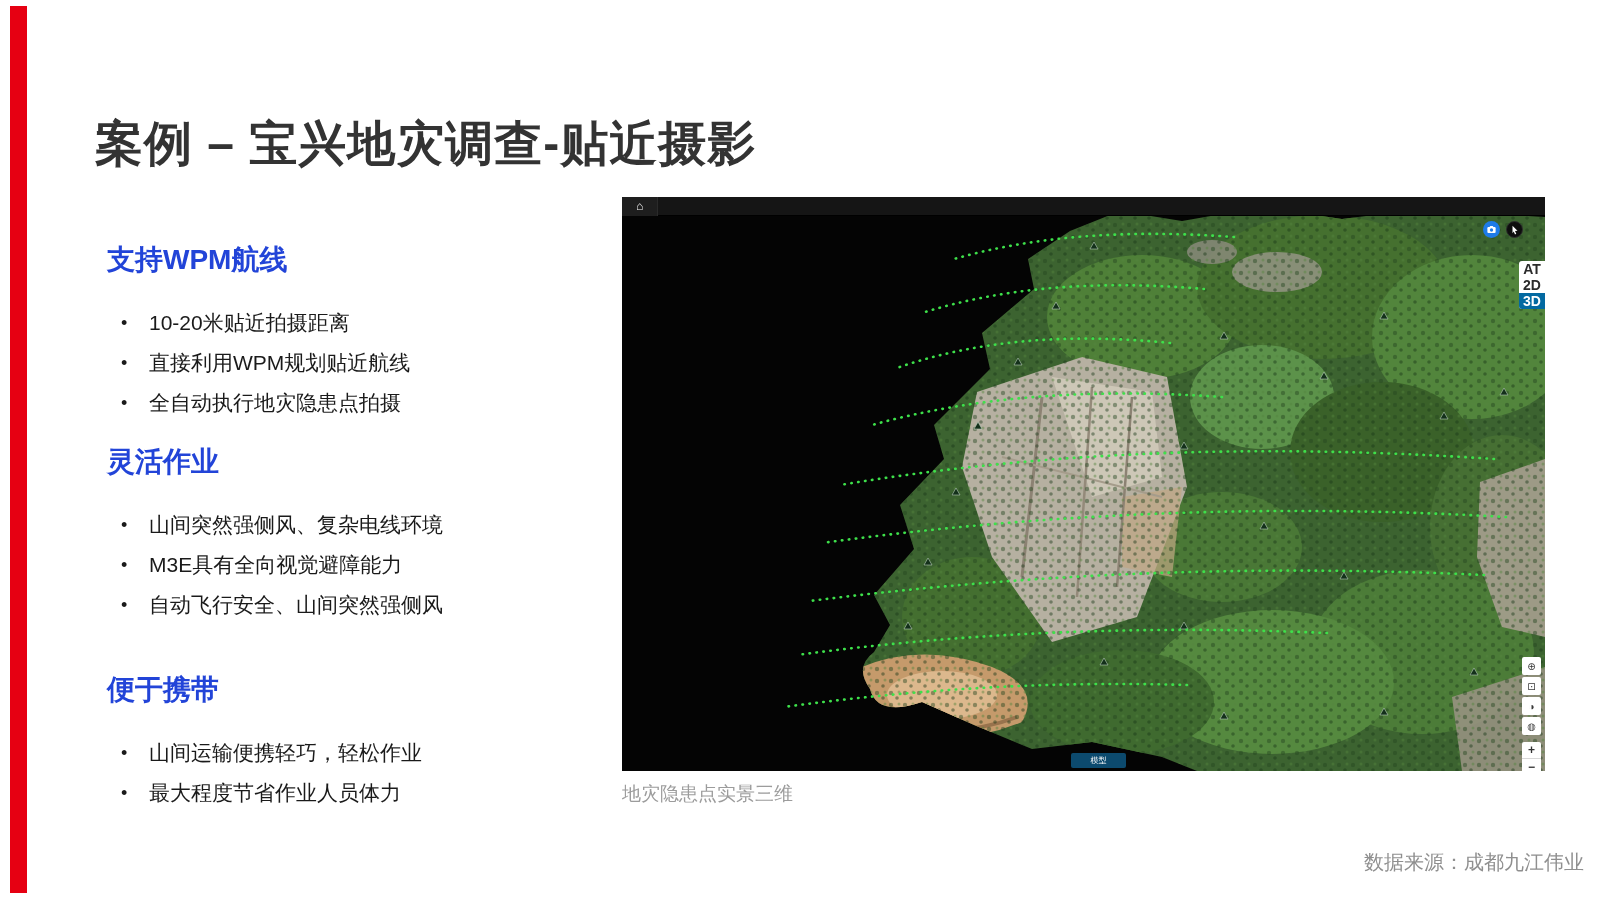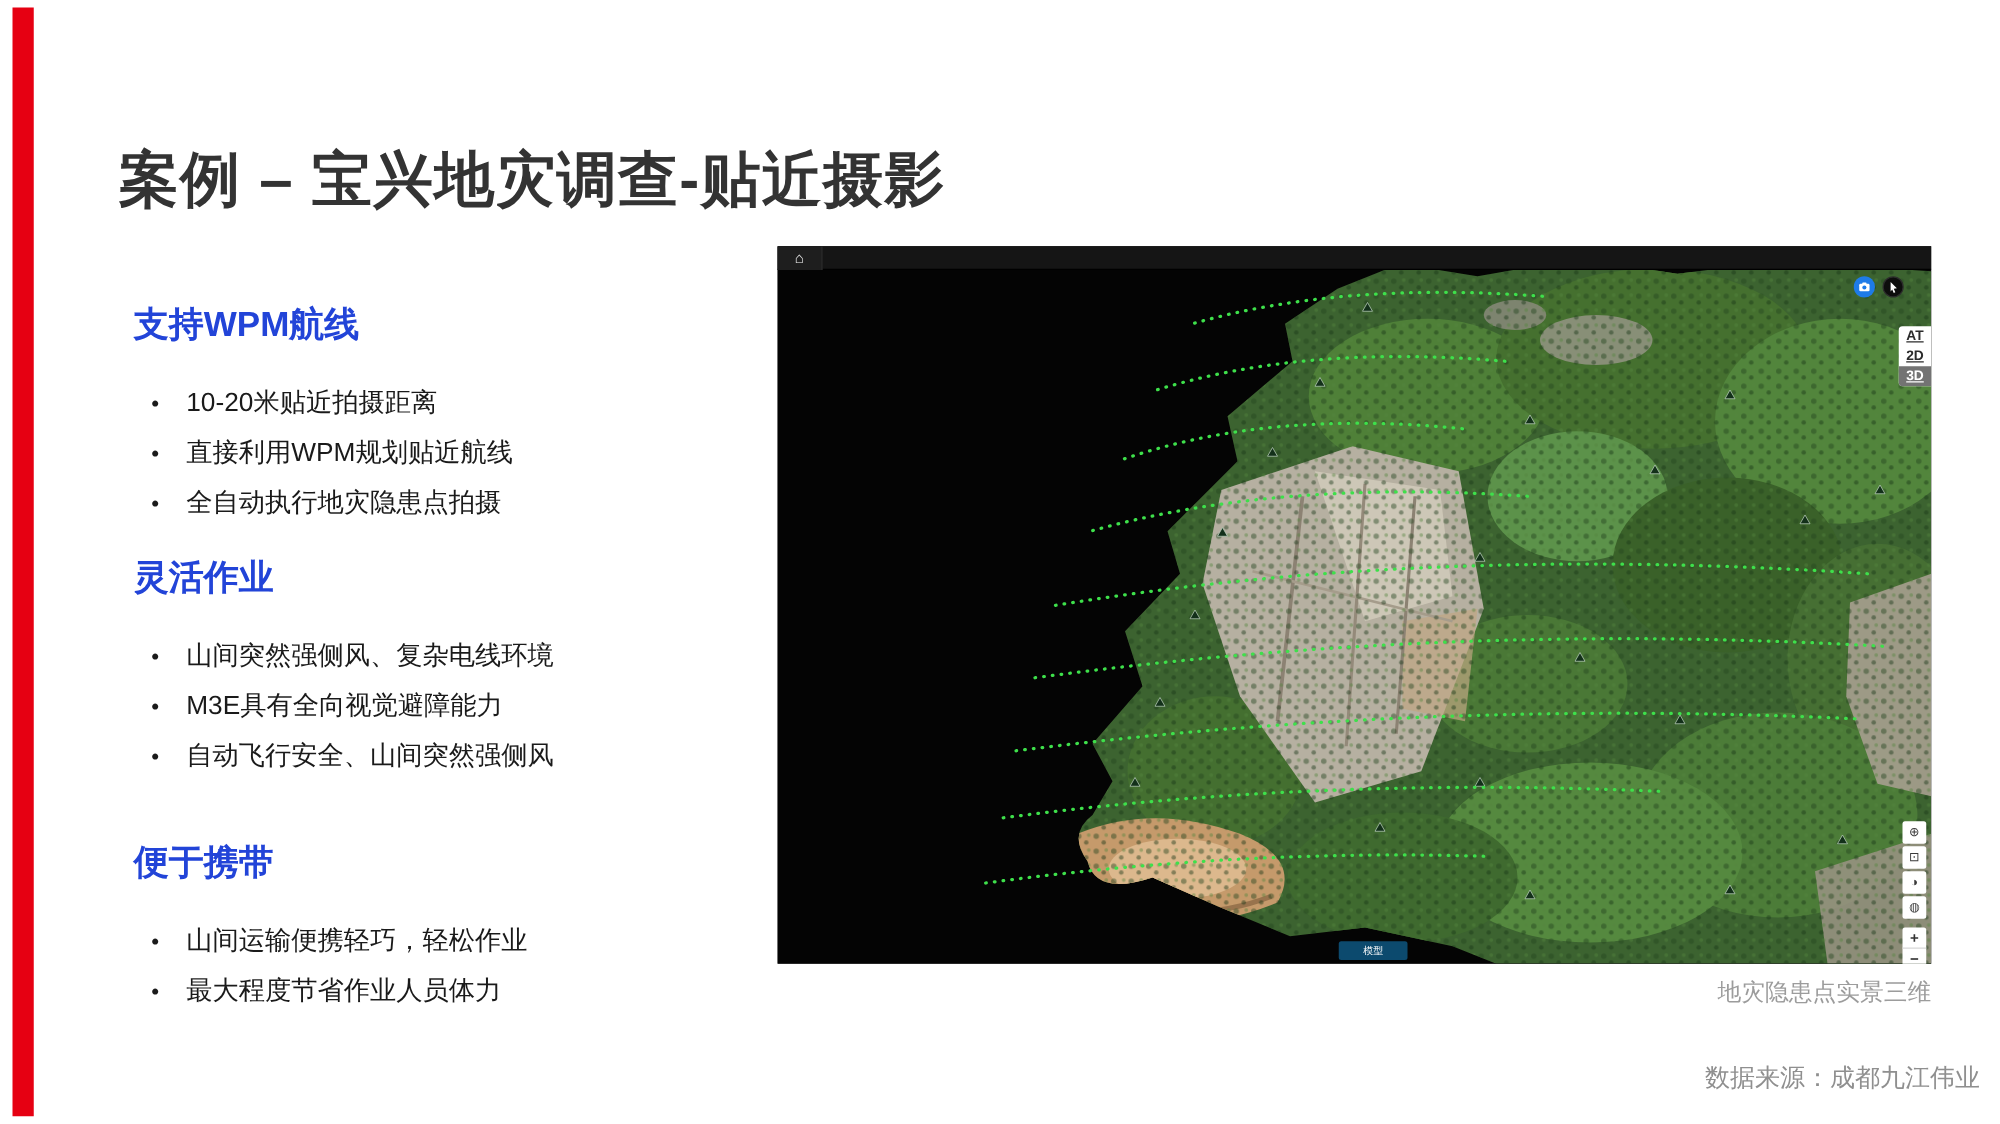--- a/index.html
+++ b/index.html
@@ -46,24 +46,24 @@
     position:absolute; width:17px; height:17px; border-radius:50%;
     display:flex; align-items:center; justify-content:center; z-index:6; cursor:pointer;
   }
   .cam-btn { left:861px; top:24px; background:#1E7BE8; }
   .cur-btn { left:884px; top:24px; background:#0d0d0d; border:1px solid #2c2c2c; }
   .mode-panel {
     position:absolute; right:0px; top:64px; width:26px; height:48px;
     background:#ffffff; border-radius:3px 0 0 3px; overflow:hidden; z-index:6;
   }
   .mode-row {
-    width:100%; height:16px; font-size:11px; font-weight:bold; color:#2b2b2b;
-    display:flex; align-items:center; justify-content:center; cursor:pointer;text-decoration:underline;
-  }
-  .mode-row.active { background:#737373; color:#ffffff; }
+    width:100%; height:16px; font-size:14px; font-weight:bold; color:#2b2b2b;
+    display:flex; align-items:center; justify-content:center; cursor:pointer;
+  }
+  .mode-row.active { background:#0369a1; color:#ffffff; }
   .side-tools { position:absolute; right:4px; top:460px; width:19px; z-index:6; }
   .tool-cell {
     width:19px; height:18px; margin-bottom:2px; background:#ffffff; border-radius:2px;
     color:#3a3a3a; font-size:10px; display:flex; align-items:center; justify-content:center;
     cursor:pointer;
   }
   .zoom-box {
     width:19px; height:33px; margin-top:7px; background:#ffffff; border-radius:2px;
     display:flex; flex-direction:column; z-index:6;
   }
@@ -71,21 +71,21 @@
     flex:1; display:flex; align-items:center; justify-content:center;
     font-size:12px; font-weight:bold; color:#333; cursor:pointer;
   }
   .zoom-cell:first-child { border-bottom:1px solid #d8d8d8; }
   .model-btn {
     position:absolute; left:449px; top:556px; width:55px; height:15px;
     background:#0c4a6e; border-radius:2px; color:#ffffff; font-size:8px;
     display:flex; align-items:center; justify-content:center; z-index:6; cursor:pointer;
   }
   .caption {
-    position:absolute; left:622px; top:781px; width:923px; text-align:right;
+    position:absolute; left:622px; top:781px; width:923px; text-align:left;
     font-size:19px; color:#9c9c9c;
   }
   .source {
     position:absolute; right:16px; top:849px; font-size:20px; color:#8f8f8f;
   }
 </style>
 </head>
 <body>
 
 <div class="accent-bar"></div>

